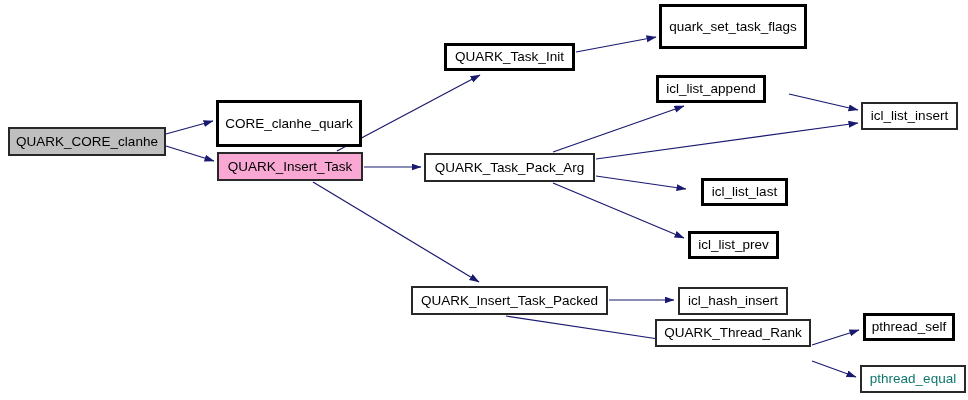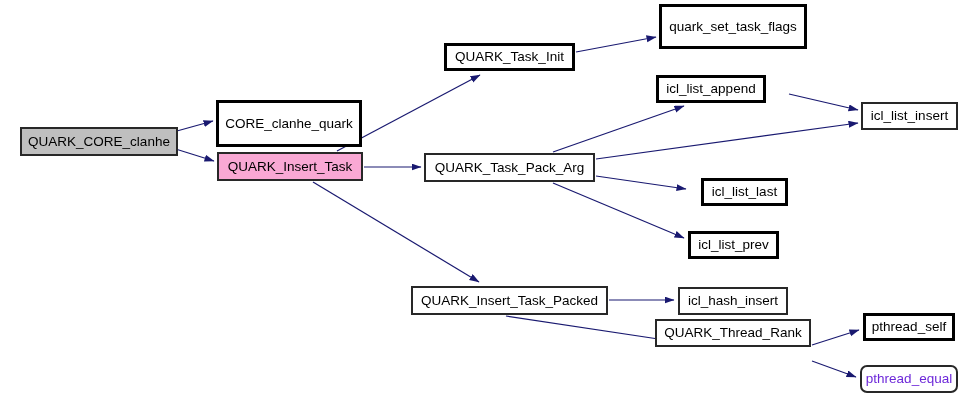--- a/index.html
+++ b/index.html
@@ -72,21 +72,21 @@
         <line x1="596" y1="159" x2="858" y2="123" stroke="#191970" stroke-width="1.2" marker-end="url(#arrowhead)"></line>
         <line x1="596" y1="176" x2="686" y2="189" stroke="#191970" stroke-width="1.2" marker-end="url(#arrowhead)"></line>
         <line x1="553" y1="183" x2="684" y2="238" stroke="#191970" stroke-width="1.2" marker-end="url(#arrowhead)"></line>
         <line x1="609" y1="300" x2="674" y2="300" stroke="#191970" stroke-width="1.2" marker-end="url(#arrowhead)"></line>
         <line x1="506" y1="316" x2="665" y2="340" stroke="#191970" stroke-width="1.2" marker-end="url(#arrowhead)"></line>
         <line x1="812" y1="345" x2="859" y2="330" stroke="#191970" stroke-width="1.2" marker-end="url(#arrowhead)"></line>
         <line x1="812" y1="361" x2="856" y2="377" stroke="#191970" stroke-width="1.2" marker-end="url(#arrowhead)"></line>
       </g>
   </svg>
   <div id="node-layer">
-      <div class="node thick highlight" style="left: 8px; top: 127px; width: 158px; height: 29px; background: rgb(191, 191, 191); border-color: rgb(40, 40, 40); color: rgb(0, 0, 0); margin-left: 12px;">
+      <div class="node thick highlight" style="left: 8px; top: 127px; width: 158px; height: 29px; background: rgb(191, 191, 191); border-color: rgb(40, 40, 40); color: rgb(0, 0, 0);">
         <span>QUARK_CORE_clanhe</span>
       </div>
       <div class="node" style="left: 216px; top: 100px; width: 146px; height: 47px; background: rgb(255, 255, 255); border-color: rgb(0, 0, 0); color: rgb(0, 0, 0);">
         <span>CORE_clanhe_quark</span>
       </div>
       <div class="node thick" style="left: 217px; top: 152px; width: 146px; height: 29px; background: #f9a8d4; border-color: rgb(40, 40, 40); color: rgb(0, 0, 0);">
         <span>QUARK_Insert_Task</span>
       </div>
       <div class="node" style="left: 444px; top: 43px; width: 131px; height: 28px; background: rgb(255, 255, 255); border-color: rgb(0, 0, 0); color: rgb(0, 0, 0);">
         <span>QUARK_Task_Init</span>
@@ -114,17 +114,17 @@
       </div>
       <div class="node thick" style="left: 678px; top: 287px; width: 110px; height: 28px; background: rgb(255, 255, 255); border-color: rgb(40, 40, 40); color: rgb(0, 0, 0);">
         <span>icl_hash_insert</span>
       </div>
       <div class="node thick" style="left: 655px; top: 319px; width: 156px; height: 28px; background: rgb(255, 255, 255); border-color: rgb(40, 40, 40); color: rgb(0, 0, 0);">
         <span>QUARK_Thread_Rank</span>
       </div>
       <div class="node" style="left: 863px; top: 313px; width: 92px; height: 28px; background: rgb(255, 255, 255); border-color: rgb(0, 0, 0); color: rgb(0, 0, 0);">
         <span>pthread_self</span>
       </div>
-      <div class="node thick" style="left: 860px; top: 365px; width: 98px; height: 28px; background: rgb(255, 255, 255); border-color: rgb(40, 40, 40); color: #6d28d9; border-radius: 7px;">
+      <div class="node thick" style="left: 860px; top: 365px; width: 106px; height: 28px; background: rgb(255, 255, 255); border-color: rgb(40, 40, 40); color: #0f766e;">
         <span>pthread_equal</span>
       </div>
     </div>
 </div>
 
 </body></html>

